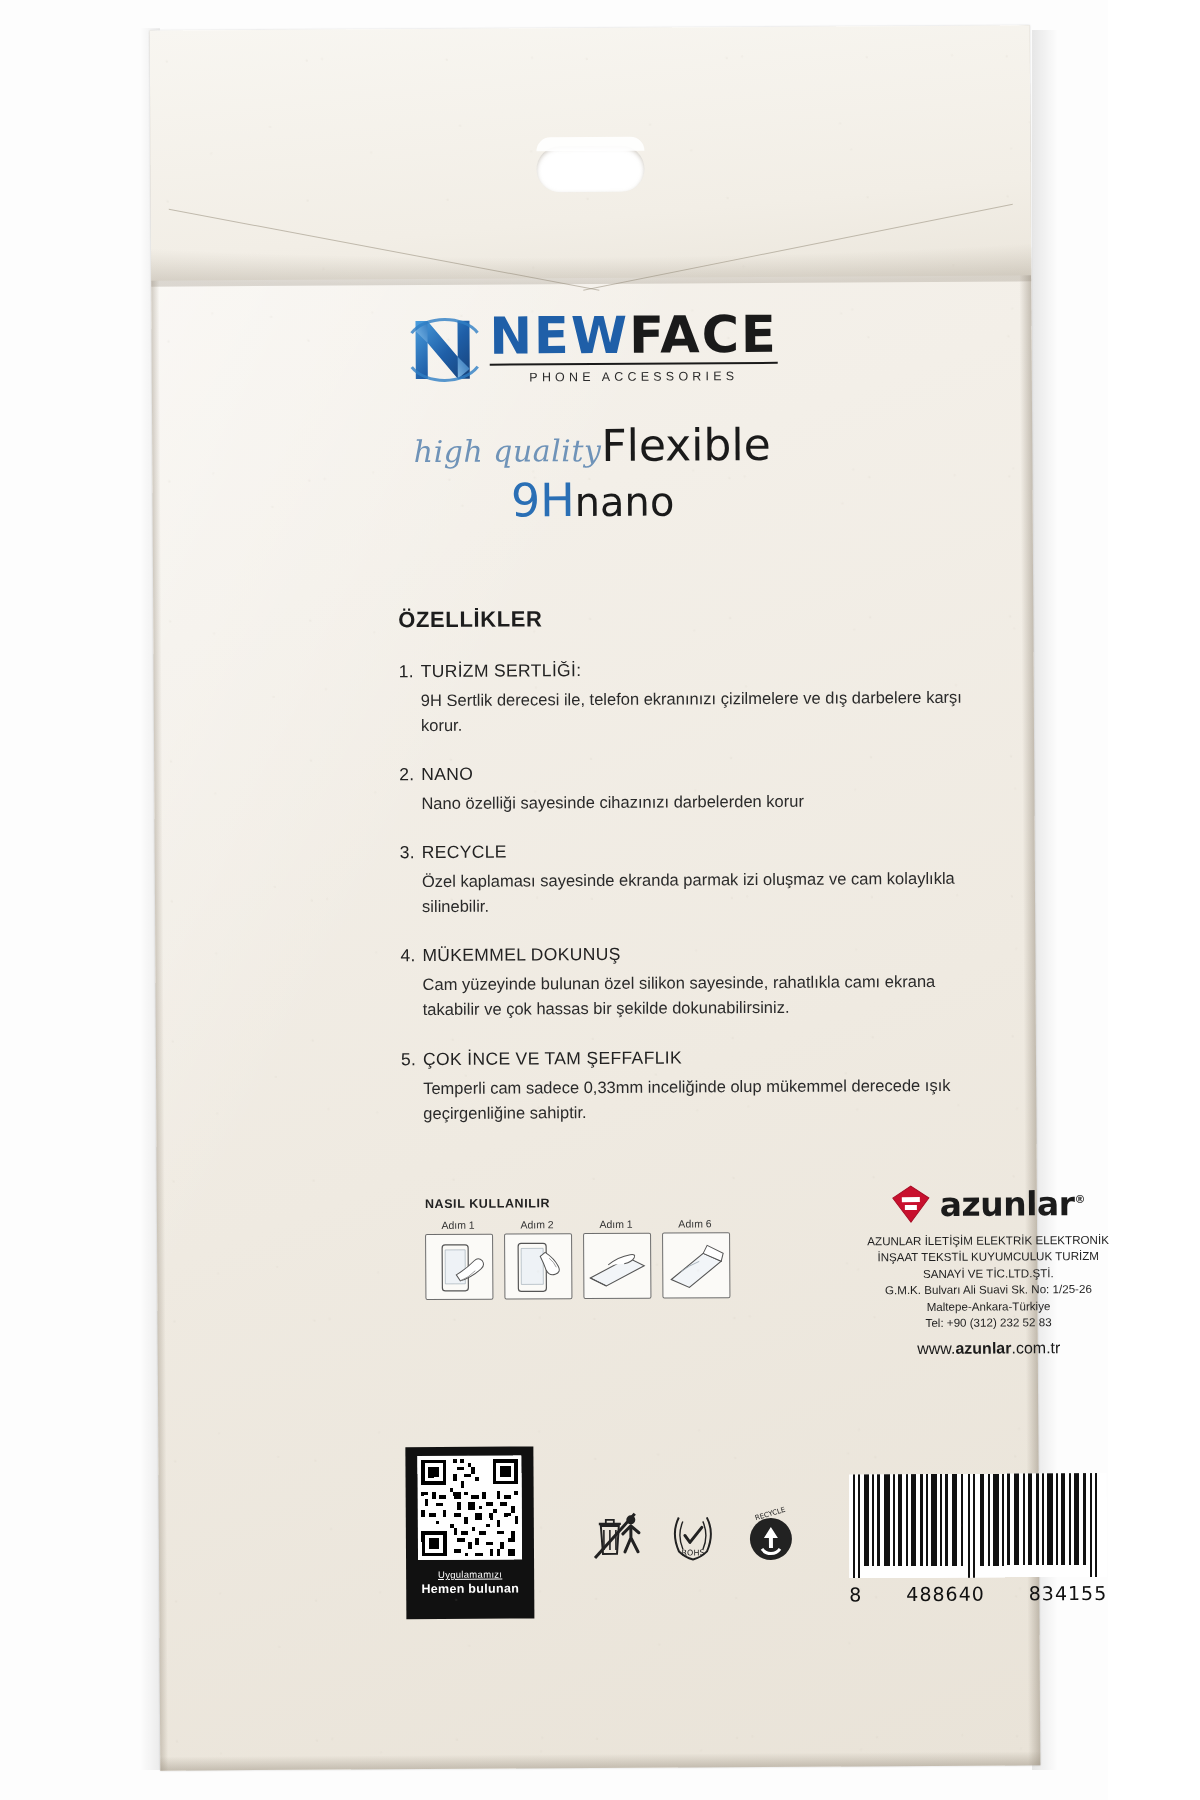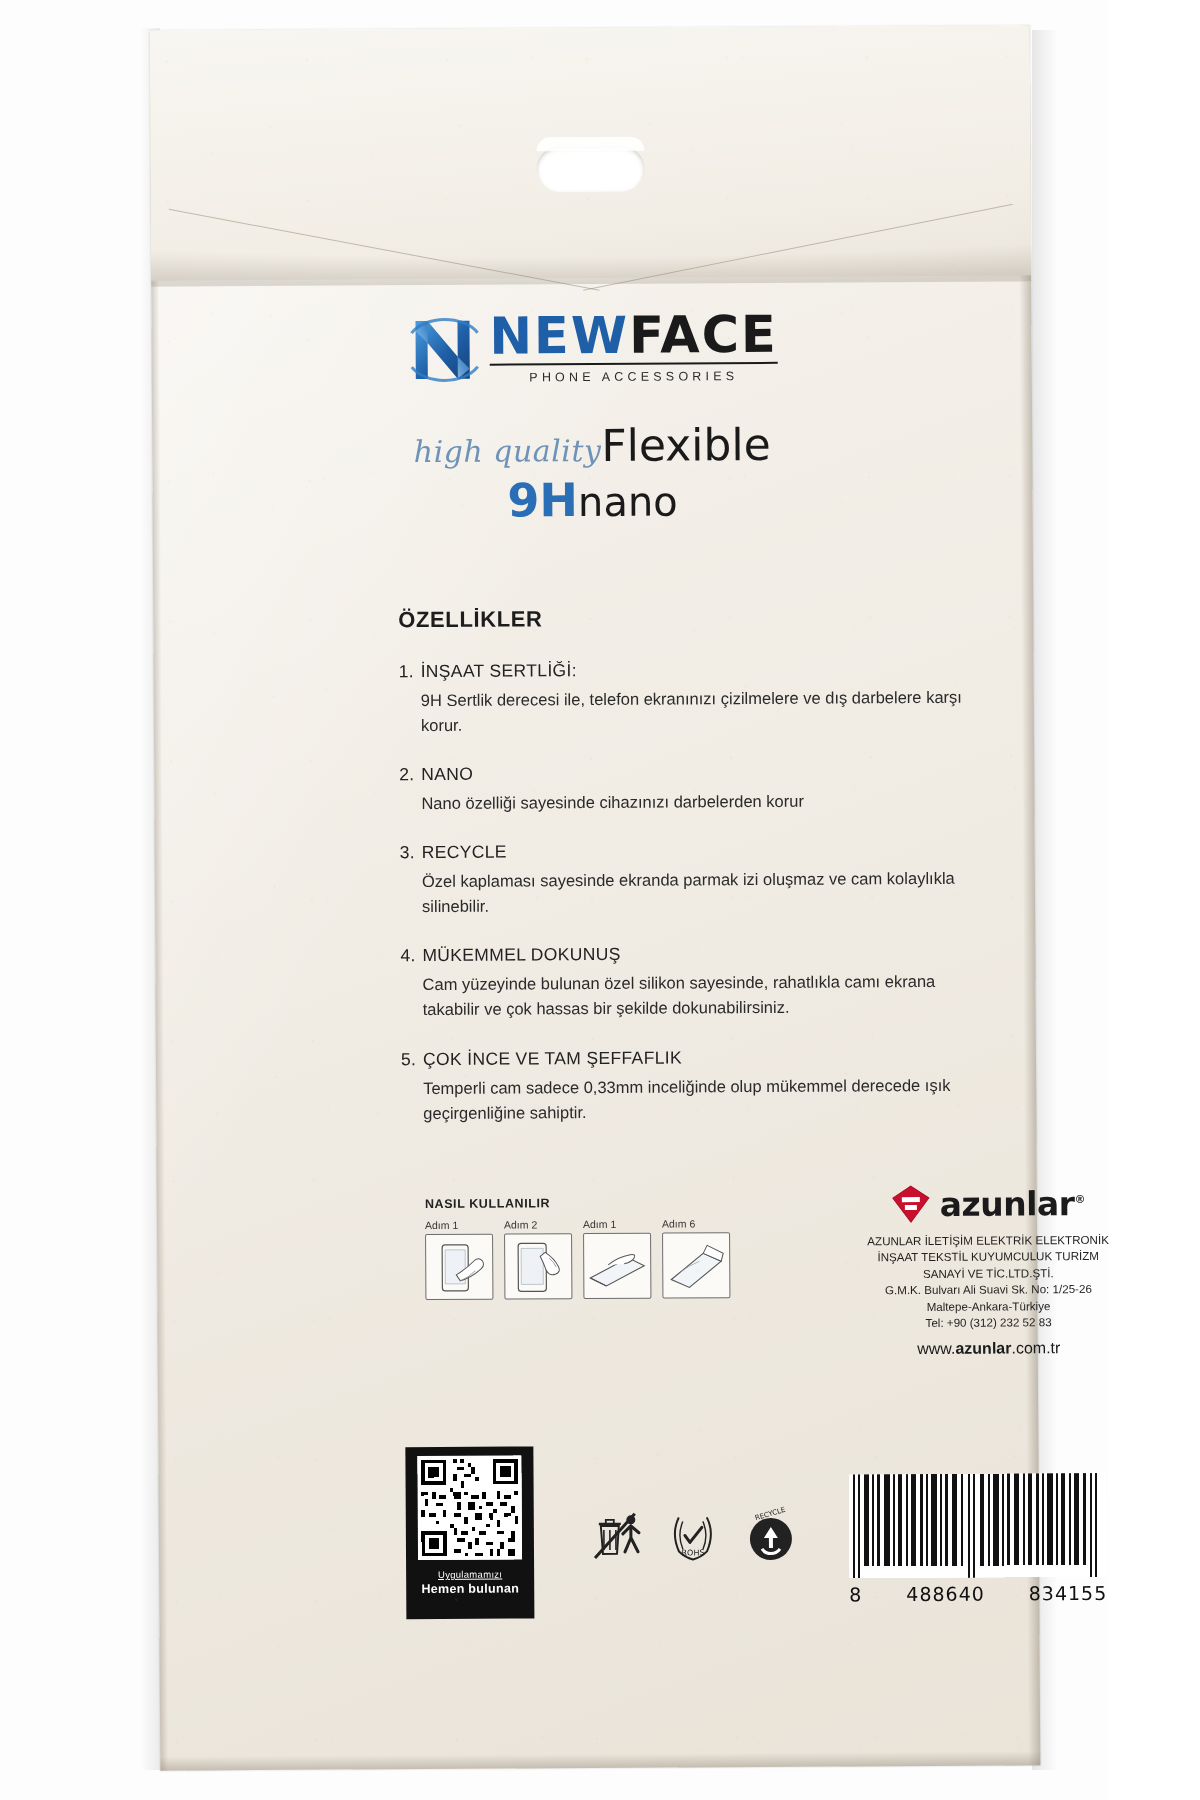--- a/index.html
+++ b/index.html
@@ -80,38 +80,38 @@
 
   
   .headline{position:absolute;left:0;right:0;top:395px;text-align:center;}
   .hl1{font-size:40px;line-height:1.05;}
   .hl-hq{
     font-family:"DejaVu Serif", serif;font-style:italic;font-size:30px;
     color:#6f93b8;letter-spacing:.5px;
   }
   .hl-flex{font-family:"DejaVu Sans", sans-serif;font-size:44px;color:#1a1a1a;}
   .hl2{margin-top:4px;font-size:44px;}
-  .hl-9h{font-family:"DejaVu Sans", sans-serif;font-weight:700;color:#2a6fb5;font-size:46px;}
+  .hl-9h{font-family:"DejaVu Sans", sans-serif;font-weight:400;color:#2a6fb5;font-size:46px;}
   .hl-nano{font-family:"DejaVu Sans", sans-serif;color:#1a1a1a;font-size:40px;}
 
   
   .features{position:absolute;left:245px;top:578px;width:590px;color:#242424;}
   .feat-title{
     font-size:22px;font-weight:700;letter-spacing:.6px;margin-bottom:28px;color:#1d1d1d;
   }
   .feat{margin-bottom:26px;}
   .feat-head{font-size:17.5px;letter-spacing:.35px;color:#222;margin-bottom:6px;}
   .feat-num{display:inline-block;width:22px;}
   .feat-body{font-size:16.5px;line-height:1.52;color:#2a2a2a;padding-left:22px;}
 
   
   .howto{position:absolute;left:268px;top:1168px;width:320px;}
   .howto-title{font-size:12.5px;font-weight:700;letter-spacing:.6px;color:#222;margin-bottom:8px;}
   .steps{display:flex;gap:13px;}
-  .step{width:66px;}
+  .step{width:66px;text-align:center;}
   .step-label{font-size:10.5px;color:#333;margin-bottom:3px;}
   .step-box{
     width:66px;height:64px;border:1px solid #6d6d6d;border-radius:2px;background:#fbfaf7;
     position:relative;overflow:hidden;
   }
   .step-box svg{position:absolute;left:0;top:0;}
 
   
   .azunlar{position:absolute;left:700px;top:1158px;width:262px;text-align:center;}
   .az-logo-row{display:flex;align-items:center;justify-content:center;gap:9px;}
@@ -221,21 +221,21 @@
       <div class="hl2">
         <span class="hl-9h">9H</span><span class="hl-nano">nano</span>
       </div>
     </div>
 
     <div class="features">
       <div class="feat-title">ÖZELLİKLER</div>
 
       <div class="feat">
         <div class="feat-head">
-          <span class="feat-num">1.</span><span>İNŞAAT SERTLİĞİ:</span>
+          <span class="feat-num">1.</span><span>TURİZM SERTLİĞİ:</span>
         </div>
         <div class="feat-body">9H Sertlik derecesi ile, telefon ekranınızı çizilmelere ve dış darbelere karşı korur.</div>
       </div>
 
       <div class="feat">
         <div class="feat-head">
           <span class="feat-num">2.</span><span>NANO</span>
         </div>
         <div class="feat-body">Nano özelliği sayesinde cihazınızı darbelerden korur</div>
       </div>

